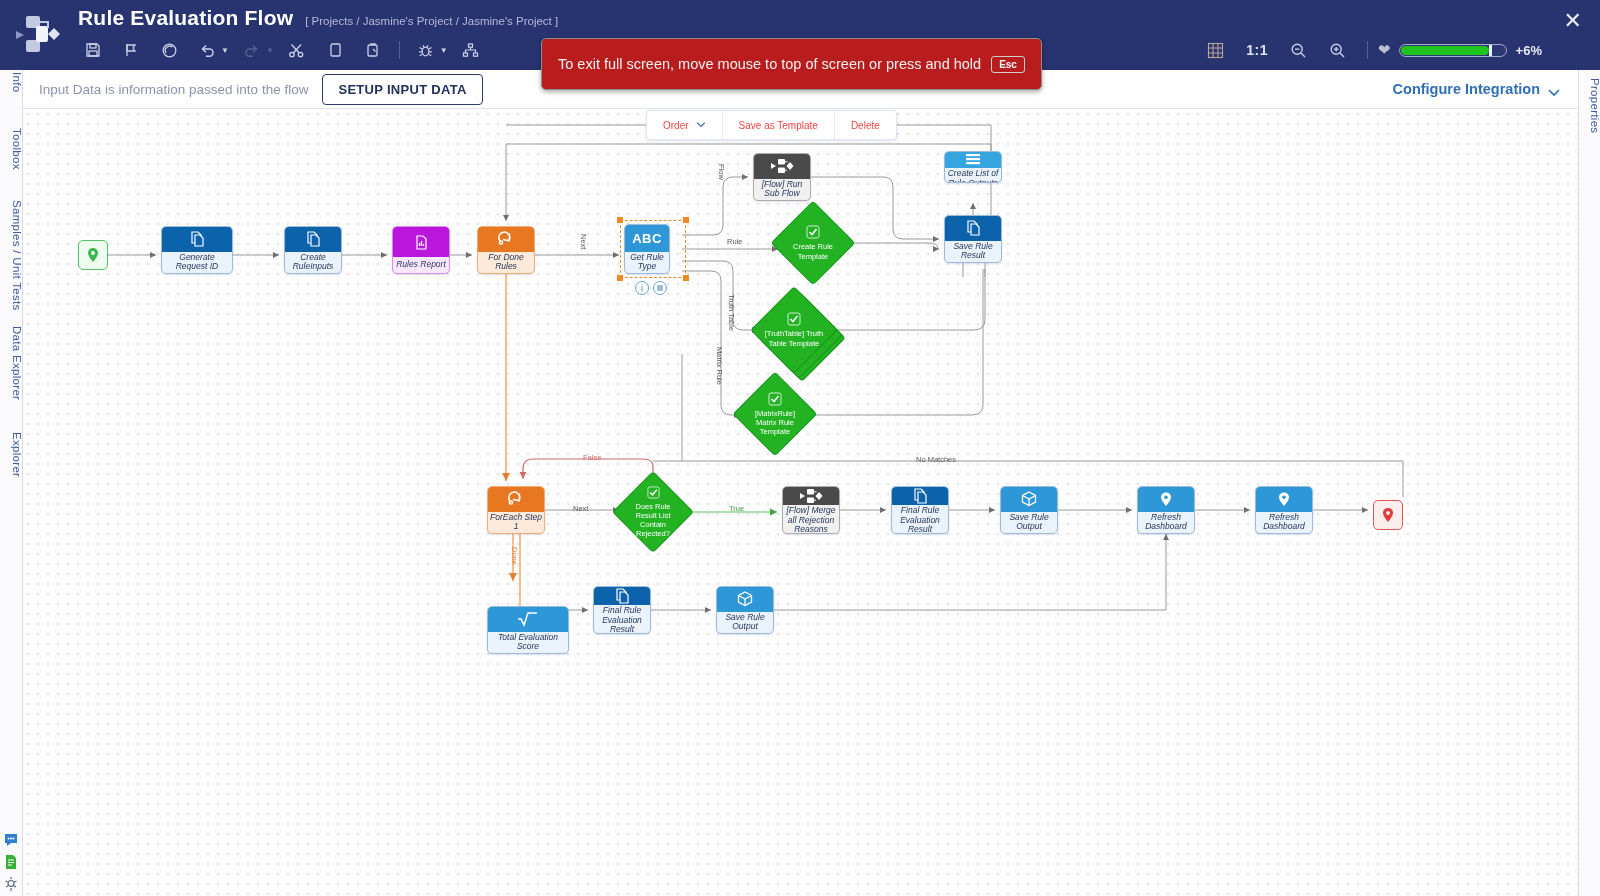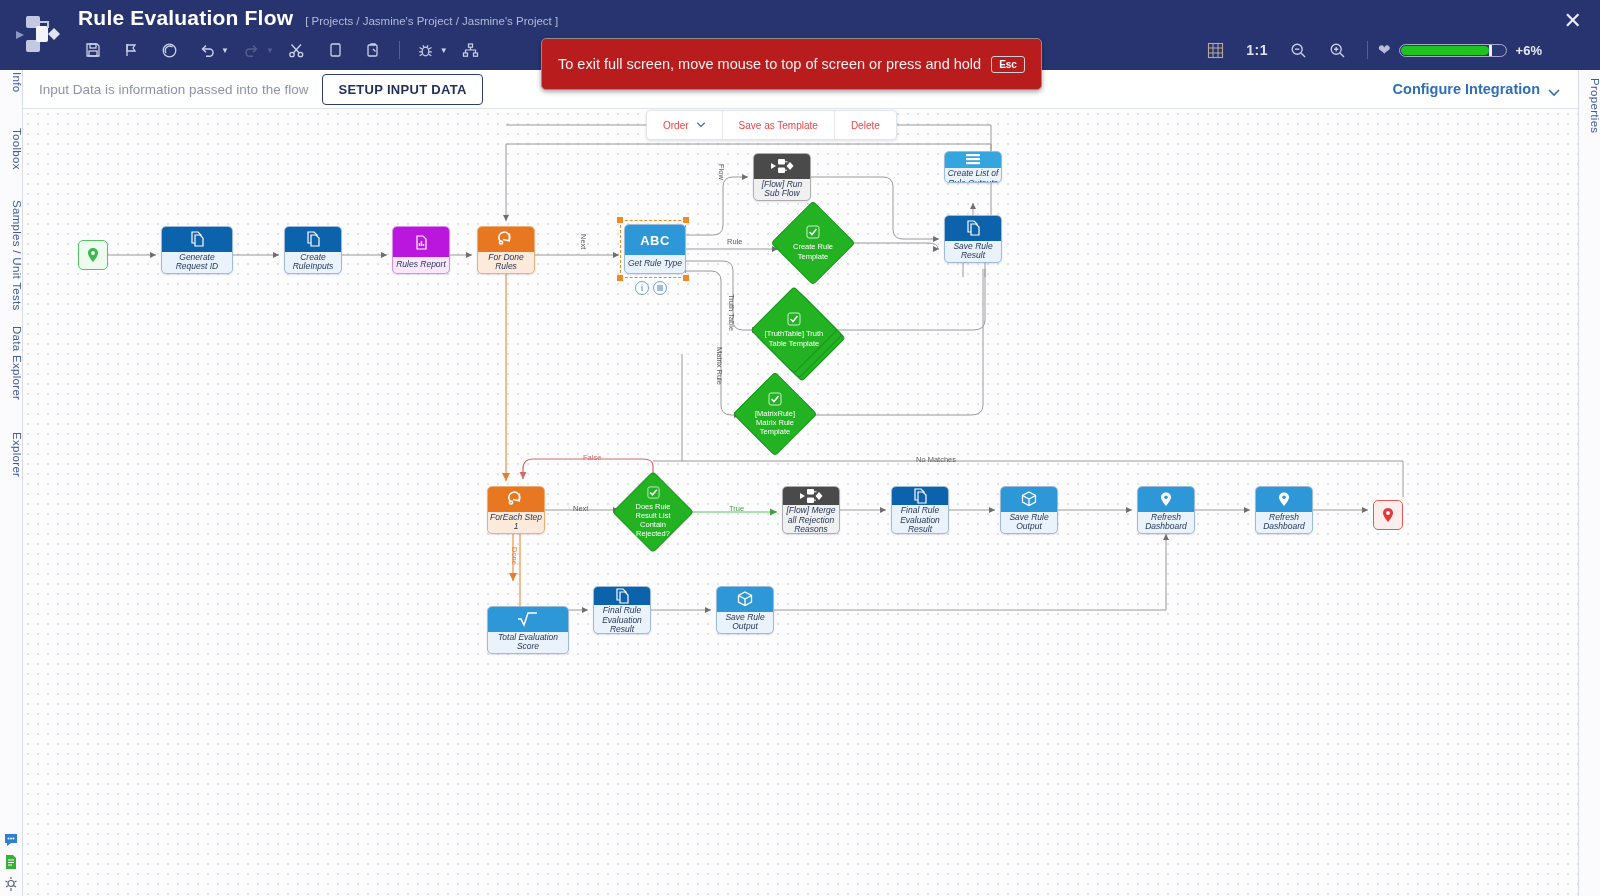--- a/index.html
+++ b/index.html
@@ -549,21 +549,21 @@
         <div class="box-body">For Done Rules</div>
       </div>
     </div>
 
     <div class="sel-frame" style="left:597px; top:111px; width:66px; height:58px"></div>
     <div class="sel-handle" style="left:594px; top:108px"></div>
     <div class="sel-handle" style="left:660px; top:108px"></div>
     <div class="sel-handle" style="left:594px; top:166px"></div>
     <div class="sel-handle" style="left:660px; top:166px"></div>
 
-    <div class="node" style="left:601px; top:115px; width:62px; height:50px">
+    <div class="node" style="left:601px; top:115px; width:46px; height:50px">
       <div class="box">
         <div class="box-head h-blue-mid">
           <span class="abc-text">ABC</span>
         </div>
         <div class="box-body">Get Rule Type</div>
       </div>
     </div>
     <div class="sel-badges" style="left:612px; top:172px">
       <div class="sel-badge">i</div>
       <div class="sel-badge">

